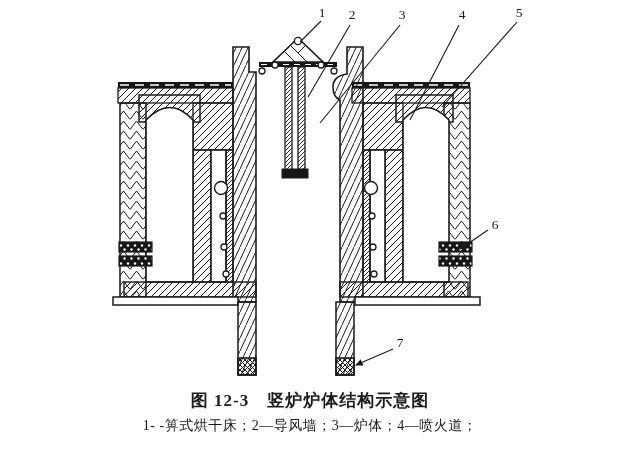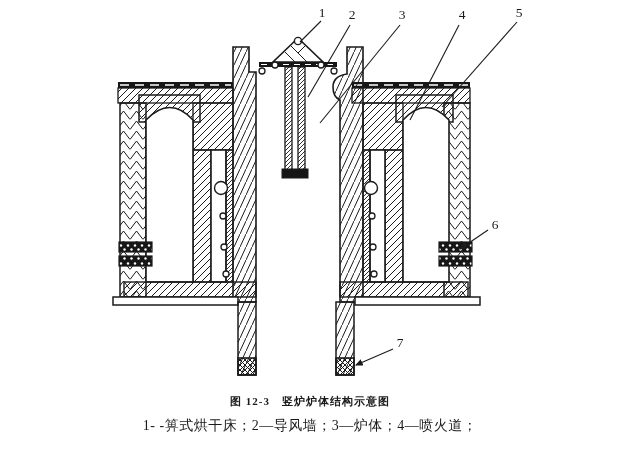--- a/index.html
+++ b/index.html
@@ -10,21 +10,21 @@
     font-family:"Liberation Serif","DejaVu Serif",serif;
     color:#1b1b1b;
     overflow:hidden;
   }
   .drawing{position:absolute;top:0;left:0;}
   .captions{
     position:absolute;left:0;top:388px;width:620px;
     text-align:center;
   }
   .fig-caption{
-    font-size:11px;font-weight:bold;
+    font-size:17px;font-weight:bold;
     letter-spacing:1px;
     line-height:26px;
   }
   .fig-legend{
     font-size:14px;
     letter-spacing:0.5px;
     line-height:23px;
   }
   svg text.partnum{
     font-family:"Liberation Serif","DejaVu Serif",serif;

